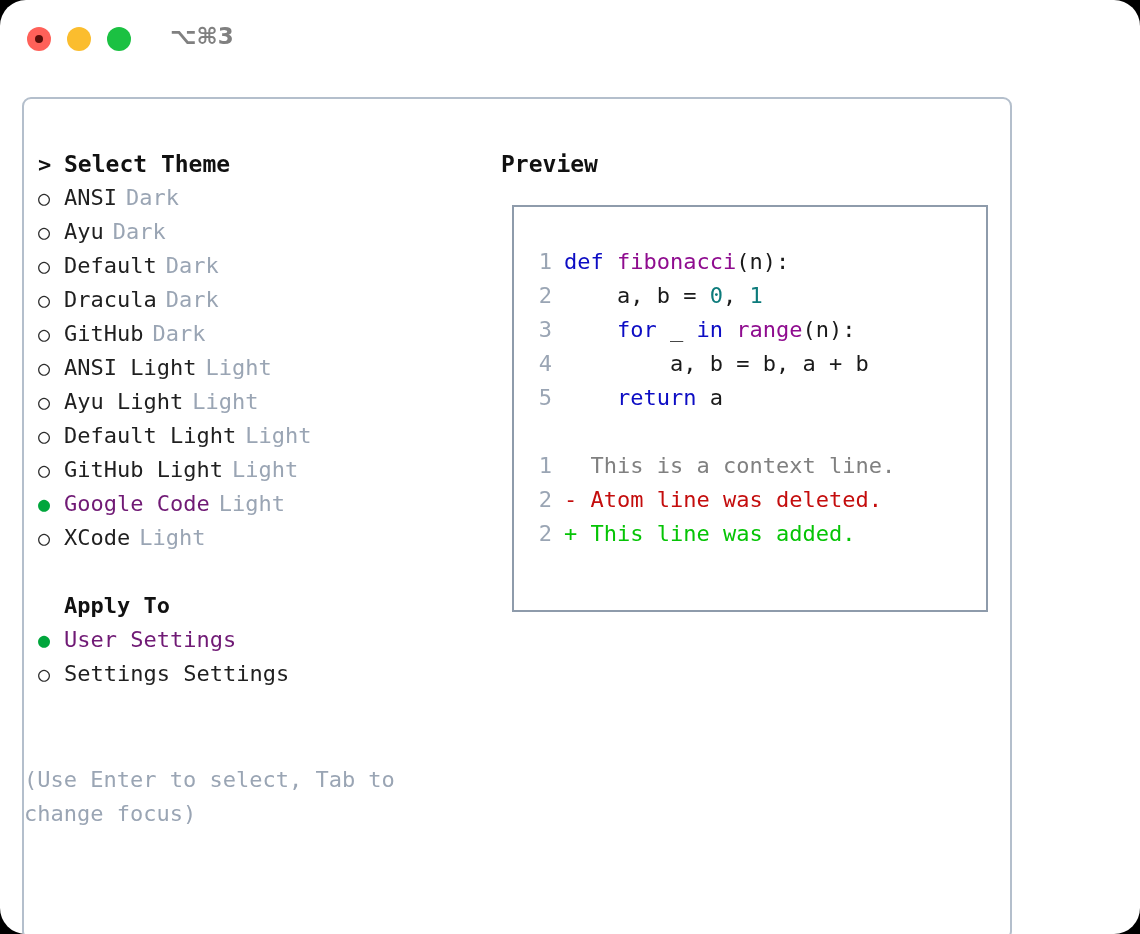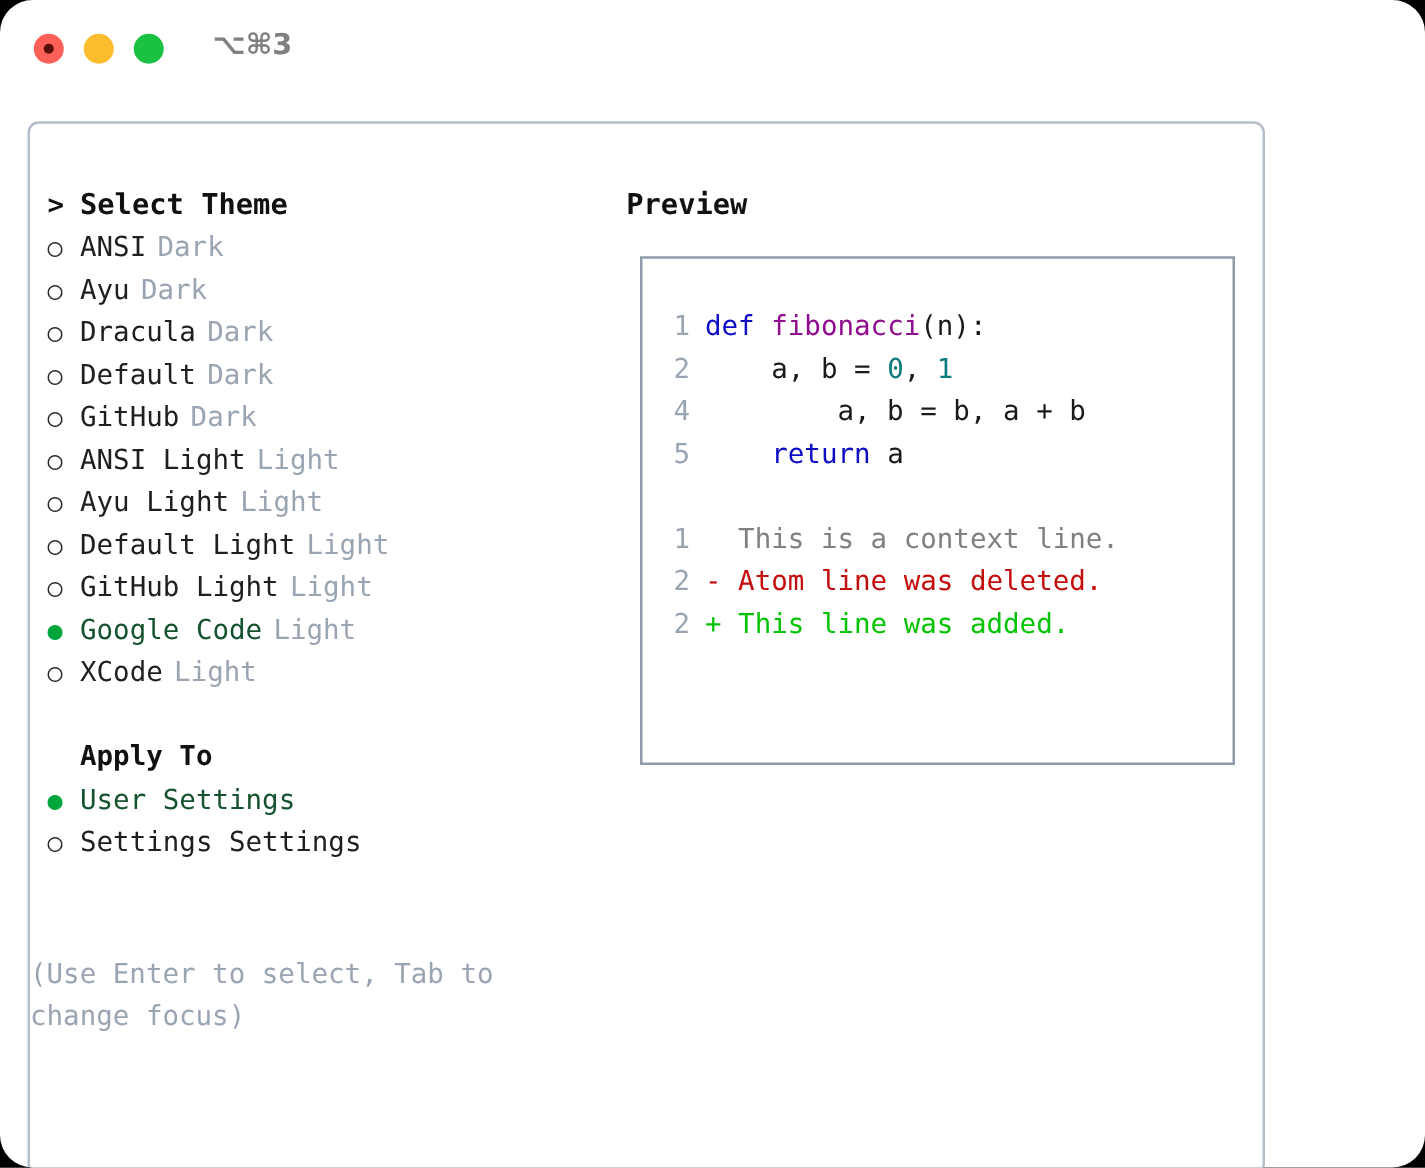--- a/index.html
+++ b/index.html
@@ -100,21 +100,21 @@
   .row.header-row {
     font-weight: bold;
     font-size: 23px;
     color: #111111;
   }
   .row.header-row .marker { font-weight: bold; color:#111111; font-size:22px;}
   .label {
     color: #1f1f1f;
   }
   .row.selected .label {
-    color: #14532d;
+    color: #701a75;
   }
   .tag {
     color: #9aa5b4;
     margin-left: 9px;
   }
   .row.section-title {
     font-weight: bold;
     font-size: 22px;
     color: #111111;
   }
@@ -195,22 +195,22 @@
 
     <div id="left-col">
 
       <div class="row header-row">
         <span class="marker">&gt;</span><span>Select Theme</span>
       </div>
 
       <div id="theme-list">
           <div class="row"><span class="marker">○</span><span class="label">ANSI</span><span class="tag">Dark</span></div>
           <div class="row"><span class="marker">○</span><span class="label">Ayu</span><span class="tag">Dark</span></div>
+          <div class="row"><span class="marker">○</span><span class="label">Default</span><span class="tag">Dark</span></div>
           <div class="row"><span class="marker">○</span><span class="label">Dracula</span><span class="tag">Dark</span></div>
-          <div class="row"><span class="marker">○</span><span class="label">Default</span><span class="tag">Dark</span></div>
           <div class="row"><span class="marker">○</span><span class="label">GitHub</span><span class="tag">Dark</span></div>
           <div class="row"><span class="marker">○</span><span class="label">ANSI Light</span><span class="tag">Light</span></div>
           <div class="row"><span class="marker">○</span><span class="label">Ayu Light</span><span class="tag">Light</span></div>
           <div class="row"><span class="marker">○</span><span class="label">Default Light</span><span class="tag">Light</span></div>
           <div class="row"><span class="marker">○</span><span class="label">GitHub Light</span><span class="tag">Light</span></div>
           <div class="row selected"><span class="marker sel">●</span><span class="label">Google Code</span><span class="tag">Light</span></div>
           <div class="row"><span class="marker">○</span><span class="label">XCode</span><span class="tag">Light</span></div>
         </div>
 
       <div class="spacer"></div>
@@ -227,20 +227,21 @@
 
     <div id="help-text">(Use Enter to select, Tab to change focus)</div>
 
     <div id="right-col">
       <div id="preview-title">Preview</div>
 
       <div id="preview-box">
         <div id="code-block">
             <div class="code-line"><span class="ln">1</span><span class="kw">def </span><span class="fn">fibonacci</span><span class="plain">(n):</span></div>
             <div class="code-line"><span class="ln">2</span><span class="plain">    a, b = </span><span class="num">0</span><span class="plain">, </span><span class="num">1</span></div>
+            <div class="code-line"><span class="ln">3</span><span class="plain">    </span><span class="kw">for</span><span class="plain"> _ </span><span class="kw">in</span><span class="plain"> </span><span class="fn">range</span><span class="plain">(n):</span></div>
             <div class="code-line"><span class="ln">4</span><span class="plain">        a, b = b, a + b</span></div>
             <div class="code-line"><span class="ln">5</span><span class="plain">    </span><span class="kw">return</span><span class="plain"> a</span></div>
           </div>
         <div class="gap"></div>
         <div id="diff-block">
             <div class="code-line"><span class="ln">1</span><span class="ctx">  This is a context line.</span></div>
             <div class="code-line"><span class="ln">2</span><span class="del">- Atom line was deleted.</span></div>
             <div class="code-line"><span class="ln">2</span><span class="add">+ This line was added.</span></div>
           </div>
       </div>

